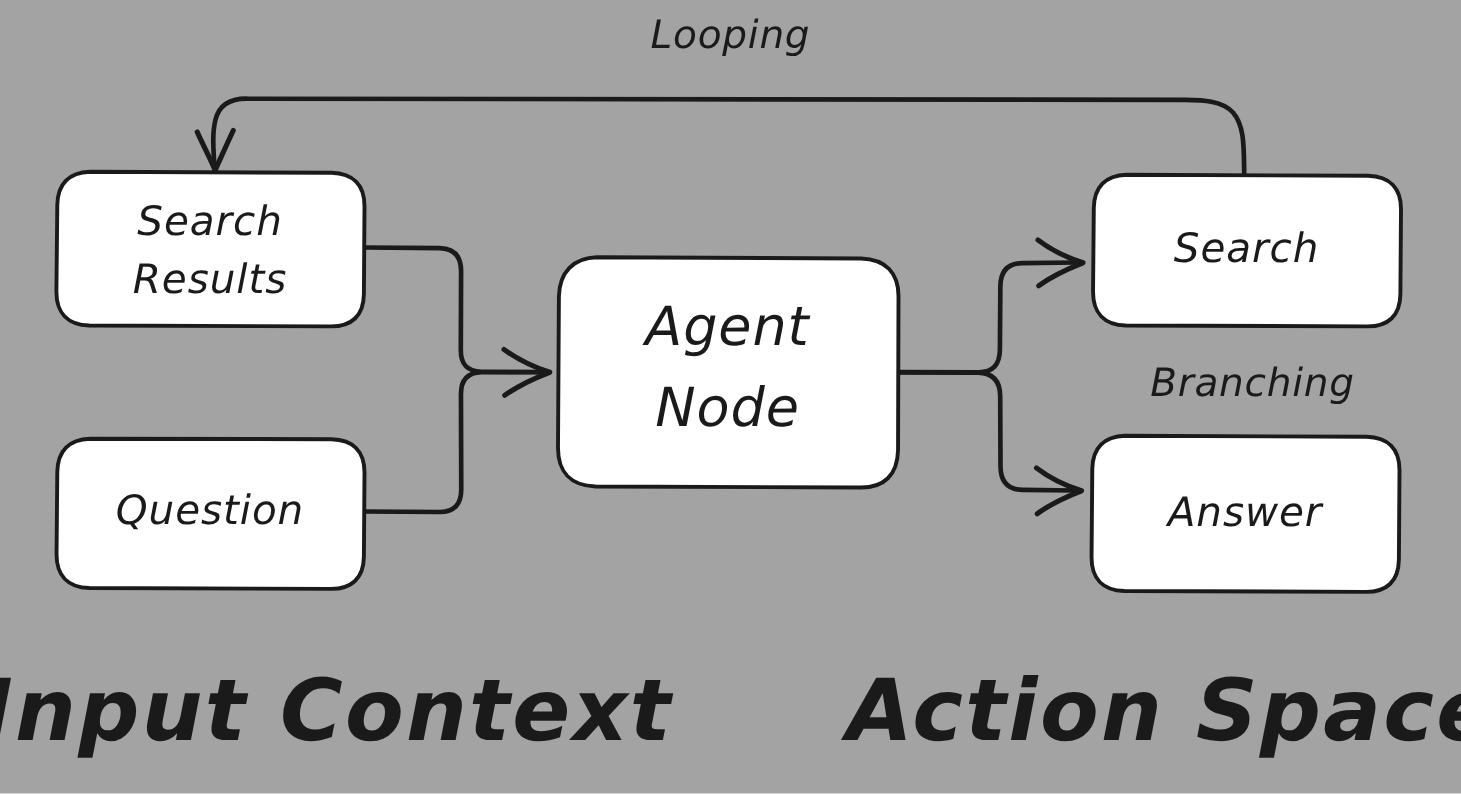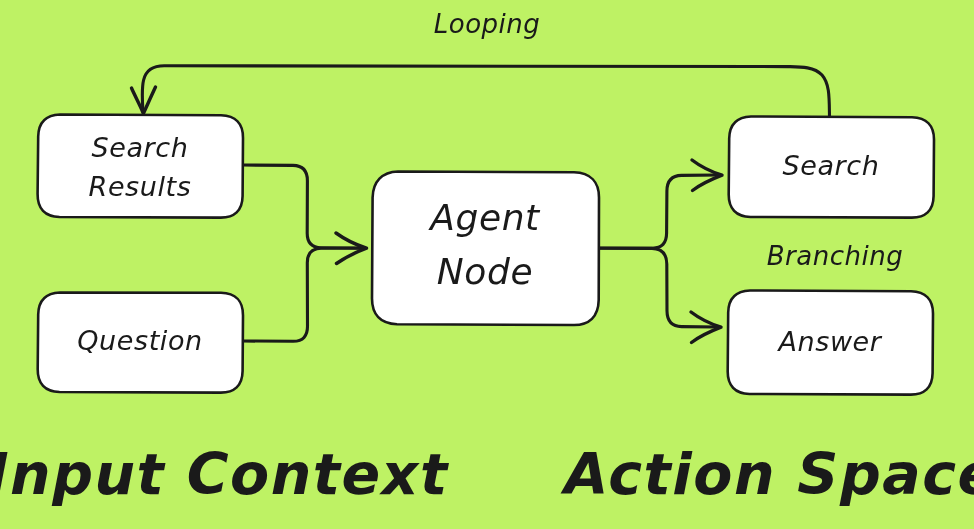--- a/index.html
+++ b/index.html
@@ -4,21 +4,21 @@
 <style>
   html, body {
     margin: 0;
     padding: 0;
     background: #ffffff;
   }
   #diagram-root {
     position: relative;
     width: 974px;
     height: 529px;
-    background: #bef264;
+    background: #a3a3a3;
     overflow: hidden;
     font-family: "DejaVu Sans", sans-serif;
   }
   #diagram-svg {
     position: absolute;
     left: 0;
     top: 0;
     width: 974px;
     height: 529px;
   }

